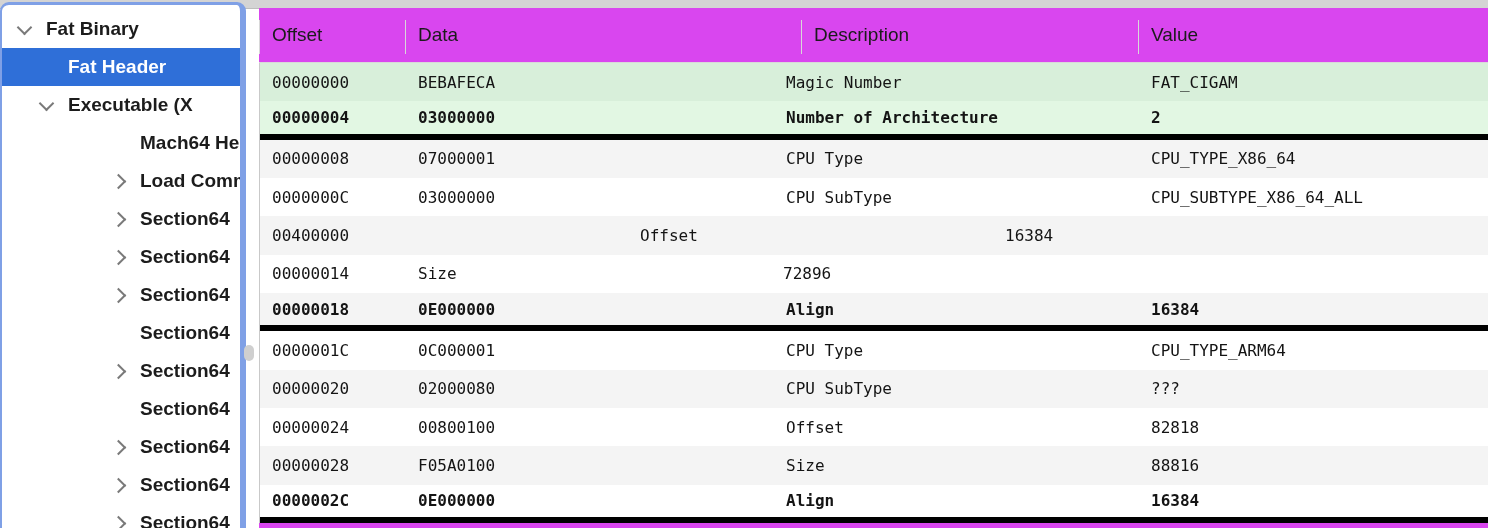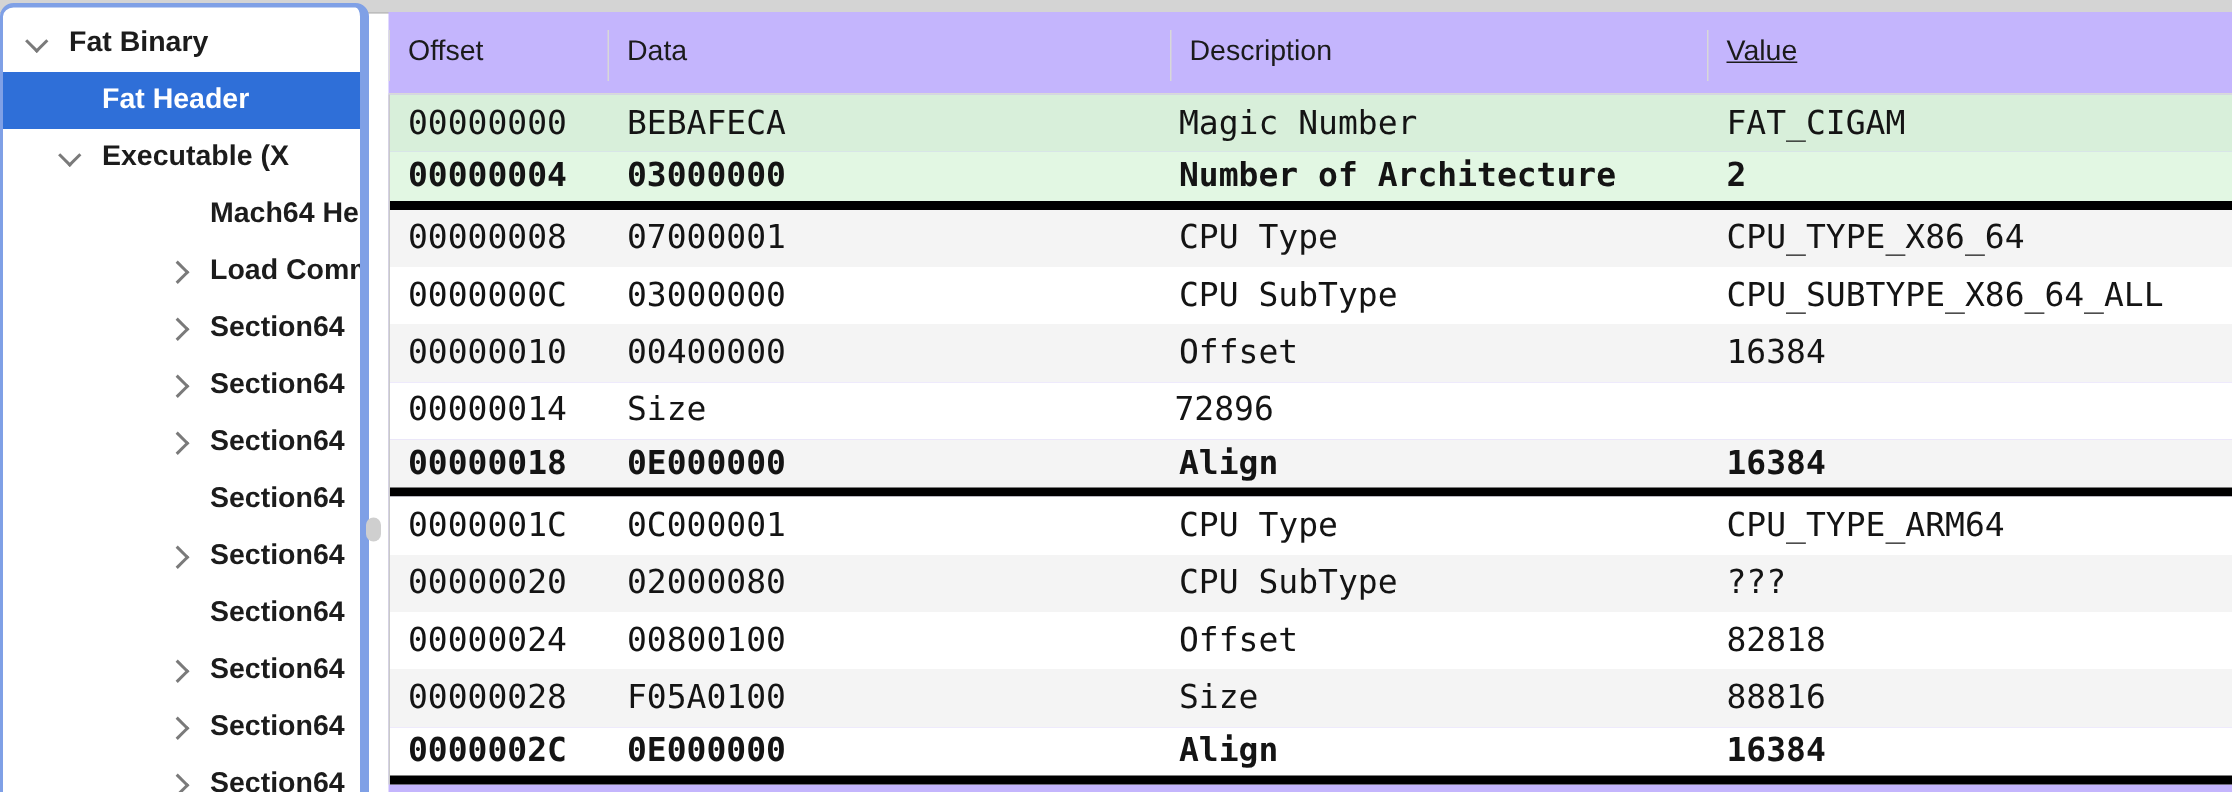--- a/index.html
+++ b/index.html
@@ -40,38 +40,38 @@
   .chev-right .chev::before{transform:rotate(-45deg);}
   .chev-down  .chev::before{transform:rotate(45deg);margin-top:-4px;}
   .chev-none  .chev::before{content:none;}
   .lbl{flex:0 0 auto;}
   
   .scroll-dot{
     position:absolute;left:244px;top:345px;width:10px;height:16px;
     border-radius:8px;background:#cfcfcf;z-index:3;
   }
   
-  .table{position:absolute;left:259px;top:8px;width:1229px;height:520px;background:#c4b5fd;z-index:1;}
+  .table{position:absolute;left:259px;top:8px;width:1229px;height:520px;background:#d946ef;z-index:1;}
   .thead{position:relative;height:54px;border-bottom:1px solid #d9d9d9;}
   .th{
     position:absolute;top:0;height:54px;box-sizing:border-box;
     display:flex;align-items:center;padding-left:13px;
     font-size:19px;color:#1b1b1b;
   }
   .th::before{
     content:"";position:absolute;left:0;top:12px;bottom:8px;width:1px;background:#d8d8d8;
   }
   .th.c0{left:0;width:146px;}
   .th.c1{left:146px;width:368px;}
-  .th.c2{left:521px;width:365px;}
-  .th.c3{left:879px;width:350px;text-decoration:underline;}
+  .th.c2{left:542px;width:365px;}
+  .th.c3{left:879px;width:350px;}
   .tbody{border-left:1px solid #c9c9c9;}
   .row{
     height:38.34px;box-sizing:border-box;display:flex;align-items:center;
-    font-family:"DejaVu Sans Mono",monospace;font-size:22px;color:#141414;
+    font-family:"DejaVu Sans Mono",monospace;font-size:16px;color:#141414;
     background:#ffffff;white-space:nowrap;
   }
   .row:nth-child(odd){background:#f4f4f4;}          
   .row.hl-green{background:var(--row-green-1,#e2f7e3);}
   .row.hl-green:nth-child(odd){background:var(--row-green-2,#d8efda);}
   .row.group-end{border-bottom:6px solid #000000;font-weight:bold;}
   .cell{box-sizing:border-box;padding-left:12px;overflow:hidden;flex:0 0 auto;}
   .cell.c0{width:146px;}
   .cell.c1{width:368px;}
   .cell.c2{width:365px;}
@@ -190,21 +190,20 @@
       </div>
 
       <div class="row">
         <span class="cell c0">0000000C</span>
         <span class="cell c1">03000000</span>
         <span class="cell c2">CPU SubType</span>
         <span class="cell c3">CPU_SUBTYPE_X86_64_ALL</span>
       </div>
 
       <div class="row">
-        <span class="cell c0">00000010</span>
         <span class="cell c1">00400000</span>
         <span class="cell c2">Offset</span>
         <span class="cell c3">16384</span>
       </div>
 
       <div class="row">
         <span class="cell c0">00000014</span>
         <span class="cell c2">Size</span>
         <span class="cell c3">72896</span>
       </div>

